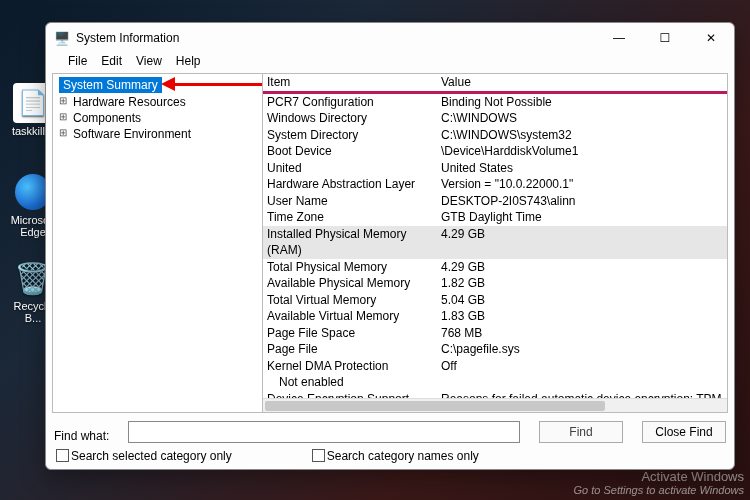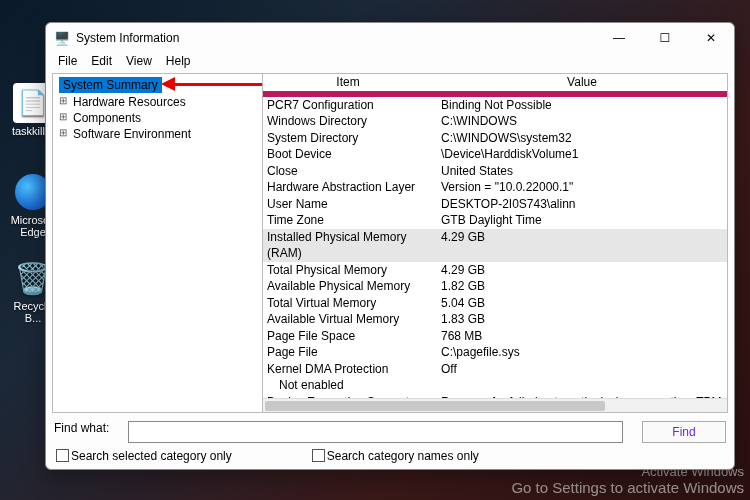--- a/index.html
+++ b/index.html
@@ -46,38 +46,38 @@
     display:flex;align-items:center;justify-content:center;font-size:13px;
   }
   .title { flex: 0 0 auto; }
   .titlebar .spacer { flex: 1; }
   .winbtn {
     width: 46px; height: 30px; display:flex;align-items:center;justify-content:center;
     font-size: 12px; font-family: sans-serif;
   }
 
   .menubar {
-    height: 20px; display:flex; gap: 2px; padding: 0 6px 2px; font-size:12px;text-align:right;
+    height: 20px; display:flex; gap: 2px; padding: 0 16px 2px; font-size:12px;text-align:right;
   }
   .menuitem { padding: 1px 6px; }
 
   .content {
     flex: 1; display: flex; border: 1px solid #bbb; margin: 0 6px;
     background: #fff; min-height: 0;
   }
 
   
   .tree-pane {
     width: 210px; border-right: 1px solid #bbb;
     padding: 2px; overflow: hidden;
     position: relative;
   }
   .tree-node { padding: 1px 2px 1px 4px; white-space: nowrap; font-size:12px; }
   .tree-root {
-    background: #0078d7; color: #000000; padding: 1px 4px;
+    background: #0078d7; color: #ffffff; padding: 1px 4px;
     display: inline-block;
   }
   .tree-child { padding-left: 18px; position: relative; }
   .tree-child::before {
     content: "⊞"; position: absolute; left: 4px; top: 1px;
     font-size: 10px; color: #555;
   }
   .red-arrow {
     position: absolute; top: 3px; left: 108px;
     width: 118px; height: 14px; pointer-events: none;
@@ -92,65 +92,65 @@
   }
 
   
   .list-pane {
     flex: 1; overflow: hidden; display:flex;flex-direction:column;
   }
   .list-header, .list-row {
     display: flex; font-size: 12px; line-height: 16.5px;
     padding: 0 4px;
   }
-  .list-header { border-bottom: 6px solid #be185d; text-align: center; }
+  .list-header { border-bottom: 3px solid #be185d; }
   .col-item { width: 162px; flex:0 0 auto; }
   .col-value { flex: 1; white-space: nowrap; overflow: hidden; margin-left: 12px; }
   .list-body { flex:1; overflow:hidden; }
   .list-row.sel { background: #e6e6e6; }
   .hscroll {
     height: 14px; border-top: 1px solid #ddd;
     background: #f0f0f0; position: relative;
   }
   .hscroll .thumb {
     position:absolute; left:2px; top:2px; width:340px; height:10px;
     background:#c8c8c8; border-radius: 2px;
   }
 
   
   .findbar {
     padding: 8px 8px 6px; display: flex; flex-direction: column; gap: 6px;
     font-size: 12px;
   }
-  .find-row1 { display:flex; align-items:flex-start; gap:19px; }
+  .find-row1 { display:flex; align-items:flex-end; gap:19px; }
   .find-label { white-space: nowrap; }
   .find-input {
     flex:1; height:22px; border:1px solid #888; padding:0 4px; font-size:12px;
     background:#fff;
   }
   .btn {
     min-width: 84px; height:22px; border:1px solid #aaa; background:#fafafa;
     font-size:12px; display:flex;align-items:center;justify-content:center;
     padding: 0 10px;
   }
-  .btn.disabled { color:#6d28d9; }
+  .btn.disabled { color:#404040; }
   .find-row2 { display:flex; gap: 80px; padding-left: 2px; }
   .chk { display:flex; align-items:flex-start; gap:2px; }
   .chk-box {
     width:13px;height:13px;border:1px solid #555;background:#fff;
   }
 
   
   .watermark {
     position:absolute; right: 6px; bottom: 4px; text-align: right;
     color: rgba(255,255,255,.55); font-size: 13px;
     text-shadow: none;
     margin-left: 22px;
   }
-  .watermark .wm2 { font-size:15px; }
+  .watermark .wm2 { font-size:11px;font-style:italic; }
 </style>
 </head>
 <body>
 
 <div class="desktop">
   <div class="desktop-icon di-taskkill" style="left:5px;top:83px">
     <div class="di-img"></div>
     <div>taskkill...</div>
   </div>
   <div class="desktop-icon di-edge" style="left:5px;top:172px">
@@ -218,21 +218,21 @@
           </div>
           <div class="list-row">
             <div class="col-item">System Directory</div>
             <div class="col-value">C:\WINDOWS\system32</div>
           </div>
           <div class="list-row">
             <div class="col-item">Boot Device</div>
             <div class="col-value">\Device\HarddiskVolume1</div>
           </div>
           <div class="list-row">
-            <div class="col-item">Close</div>
+            <div class="col-item">United</div>
             <div class="col-value">United States</div>
           </div>
           <div class="list-row">
             <div class="col-item">Hardware Abstraction Layer</div>
             <div class="col-value">Version = "10.0.22000.1"</div>
           </div>
           <div class="list-row">
             <div class="col-item">User Name</div>
             <div class="col-value">DESKTOP-2I0S743\alinn</div>
           </div>
@@ -285,20 +285,21 @@
       </div>
     </div>
 
   </div>
 
   <div class="findbar">
     <div class="find-row1">
       <span class="find-label">Find what:</span>
       <input class="find-input" value="" style="">
       <div class="btn disabled">Find</div>
+      <div class="btn">Close Find</div>
     </div>
     <div class="find-row2">
       <label class="chk">
         <span class="chk-box"></span>
         <span>Search selected category only</span>
       </label>
       <label class="chk">
         <span class="chk-box"></span>
         <span>Search category names only</span>
       </label>

